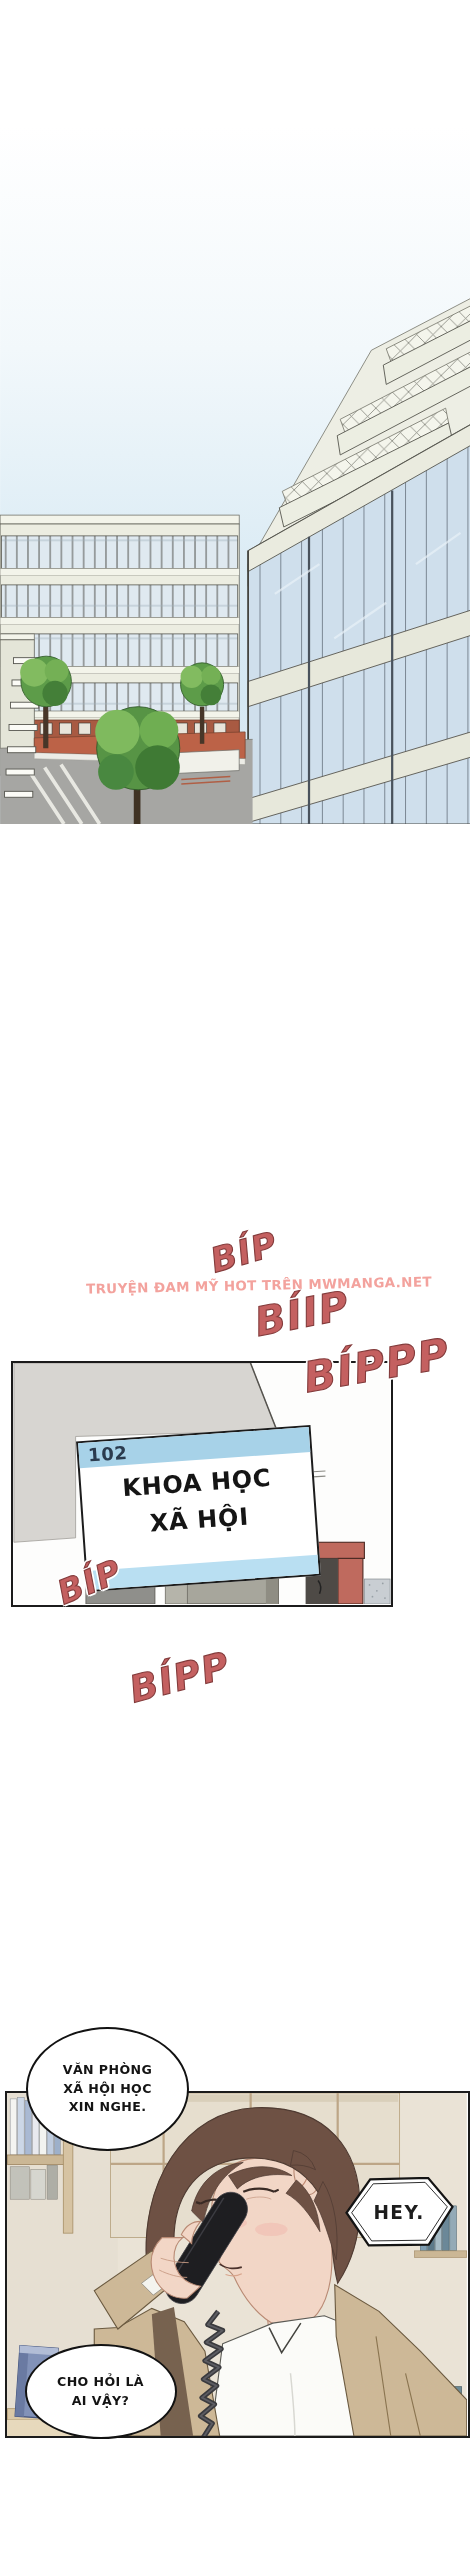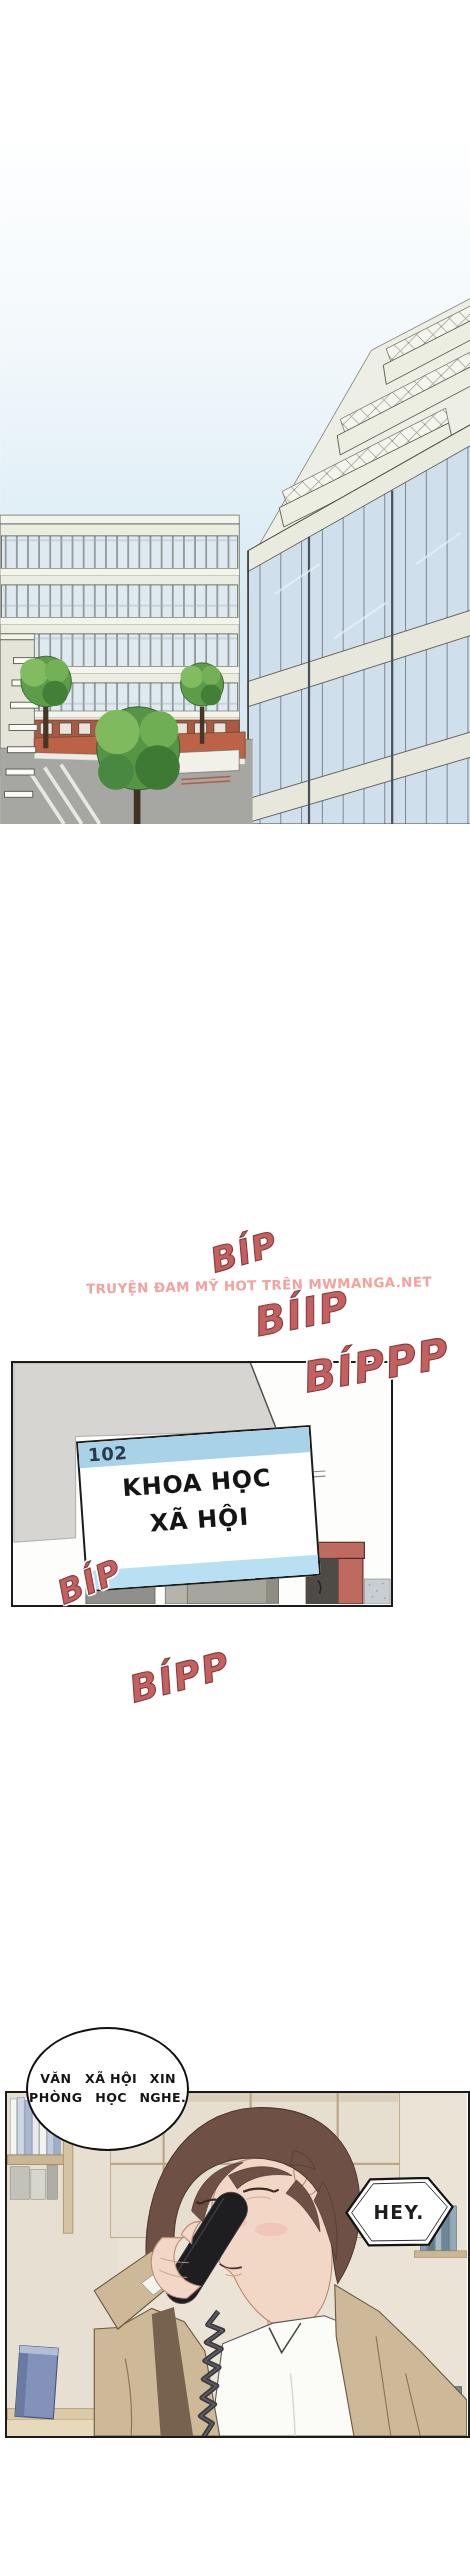--- a/index.html
+++ b/index.html
@@ -39,23 +39,23 @@
         background:var(--sign-blue-top,#a7d2e8);}
   .sign-number{display:inline-block;padding:1.5px 0 0 9px;font-size:18px;font-weight:bold;
         color:var(--sign-number-navy,#2b3b4e);letter-spacing:0.7px;}
   .sign-text{position:absolute;left:0;top:30px;width:100%;text-align:center;font-size:24px;
         font-weight:bold;line-height:1.55;letter-spacing:0.7px;color:#151515;}
   .sign-band-bottom{position:absolute;left:0;bottom:0;width:100%;height:19.3px;
         background:var(--sign-blue-bottom,#b9dff2);}
 
   
   .bubble{position:absolute;z-index:4;background:#fff;border:2.6px solid var(--bubble-border,#121212);
-        border-radius:50%;display:flex;flex-direction:row;align-items:center;justify-content:center;
+        border-radius:50%;display:flex;flex-direction:column;align-items:center;justify-content:center;
         font-weight:bold;font-size:12.6px;line-height:1.5;letter-spacing:0.4px;color:#141414;
-        text-align:center;box-sizing:border-box;}
+        text-align:left;box-sizing:border-box;}
   .bubble1{left:26px;top:2027px;width:163px;height:124px;}
   .bubble3{left:24.5px;top:2344px;width:152px;height:95px;}
   .bubble2{left:345px;top:2177px;width:109px;height:70px;z-index:4;}
   .bubble2 text{font-family:"DejaVu Sans","Liberation Sans",sans-serif;}
 </style>
 </head>
 <body>
 
 <div class="page">
 
@@ -345,15 +345,19 @@
     <div>XÃ HỘI HỌC</div>
     <div>XIN NGHE.</div>
   </div>
 
   <svg class="abs bubble2" width="109" height="70" viewBox="0 0 147 94">
     <polygon points="34,3 112,1 145,40 113,91 32,92 2,48" fill="#ffffff" stroke="#141414" stroke-width="3"></polygon>
     <polygon points="38,9 108,7 138,40 109,85 36,86 9,48" fill="none" stroke="#141414" stroke-width="1.2"></polygon>
     <text x="73" y="56" text-anchor="middle" font-size="25" font-weight="600" letter-spacing="2" fill="#1d1d1d">HEY.</text>
   </svg>
 
+  <div class="bubble bubble3">
+    <div>CHO HỎI LÀ</div>
+    <div>AI VẬY?</div>
+  </div>
 
 </div>
 
 
 </body></html>

